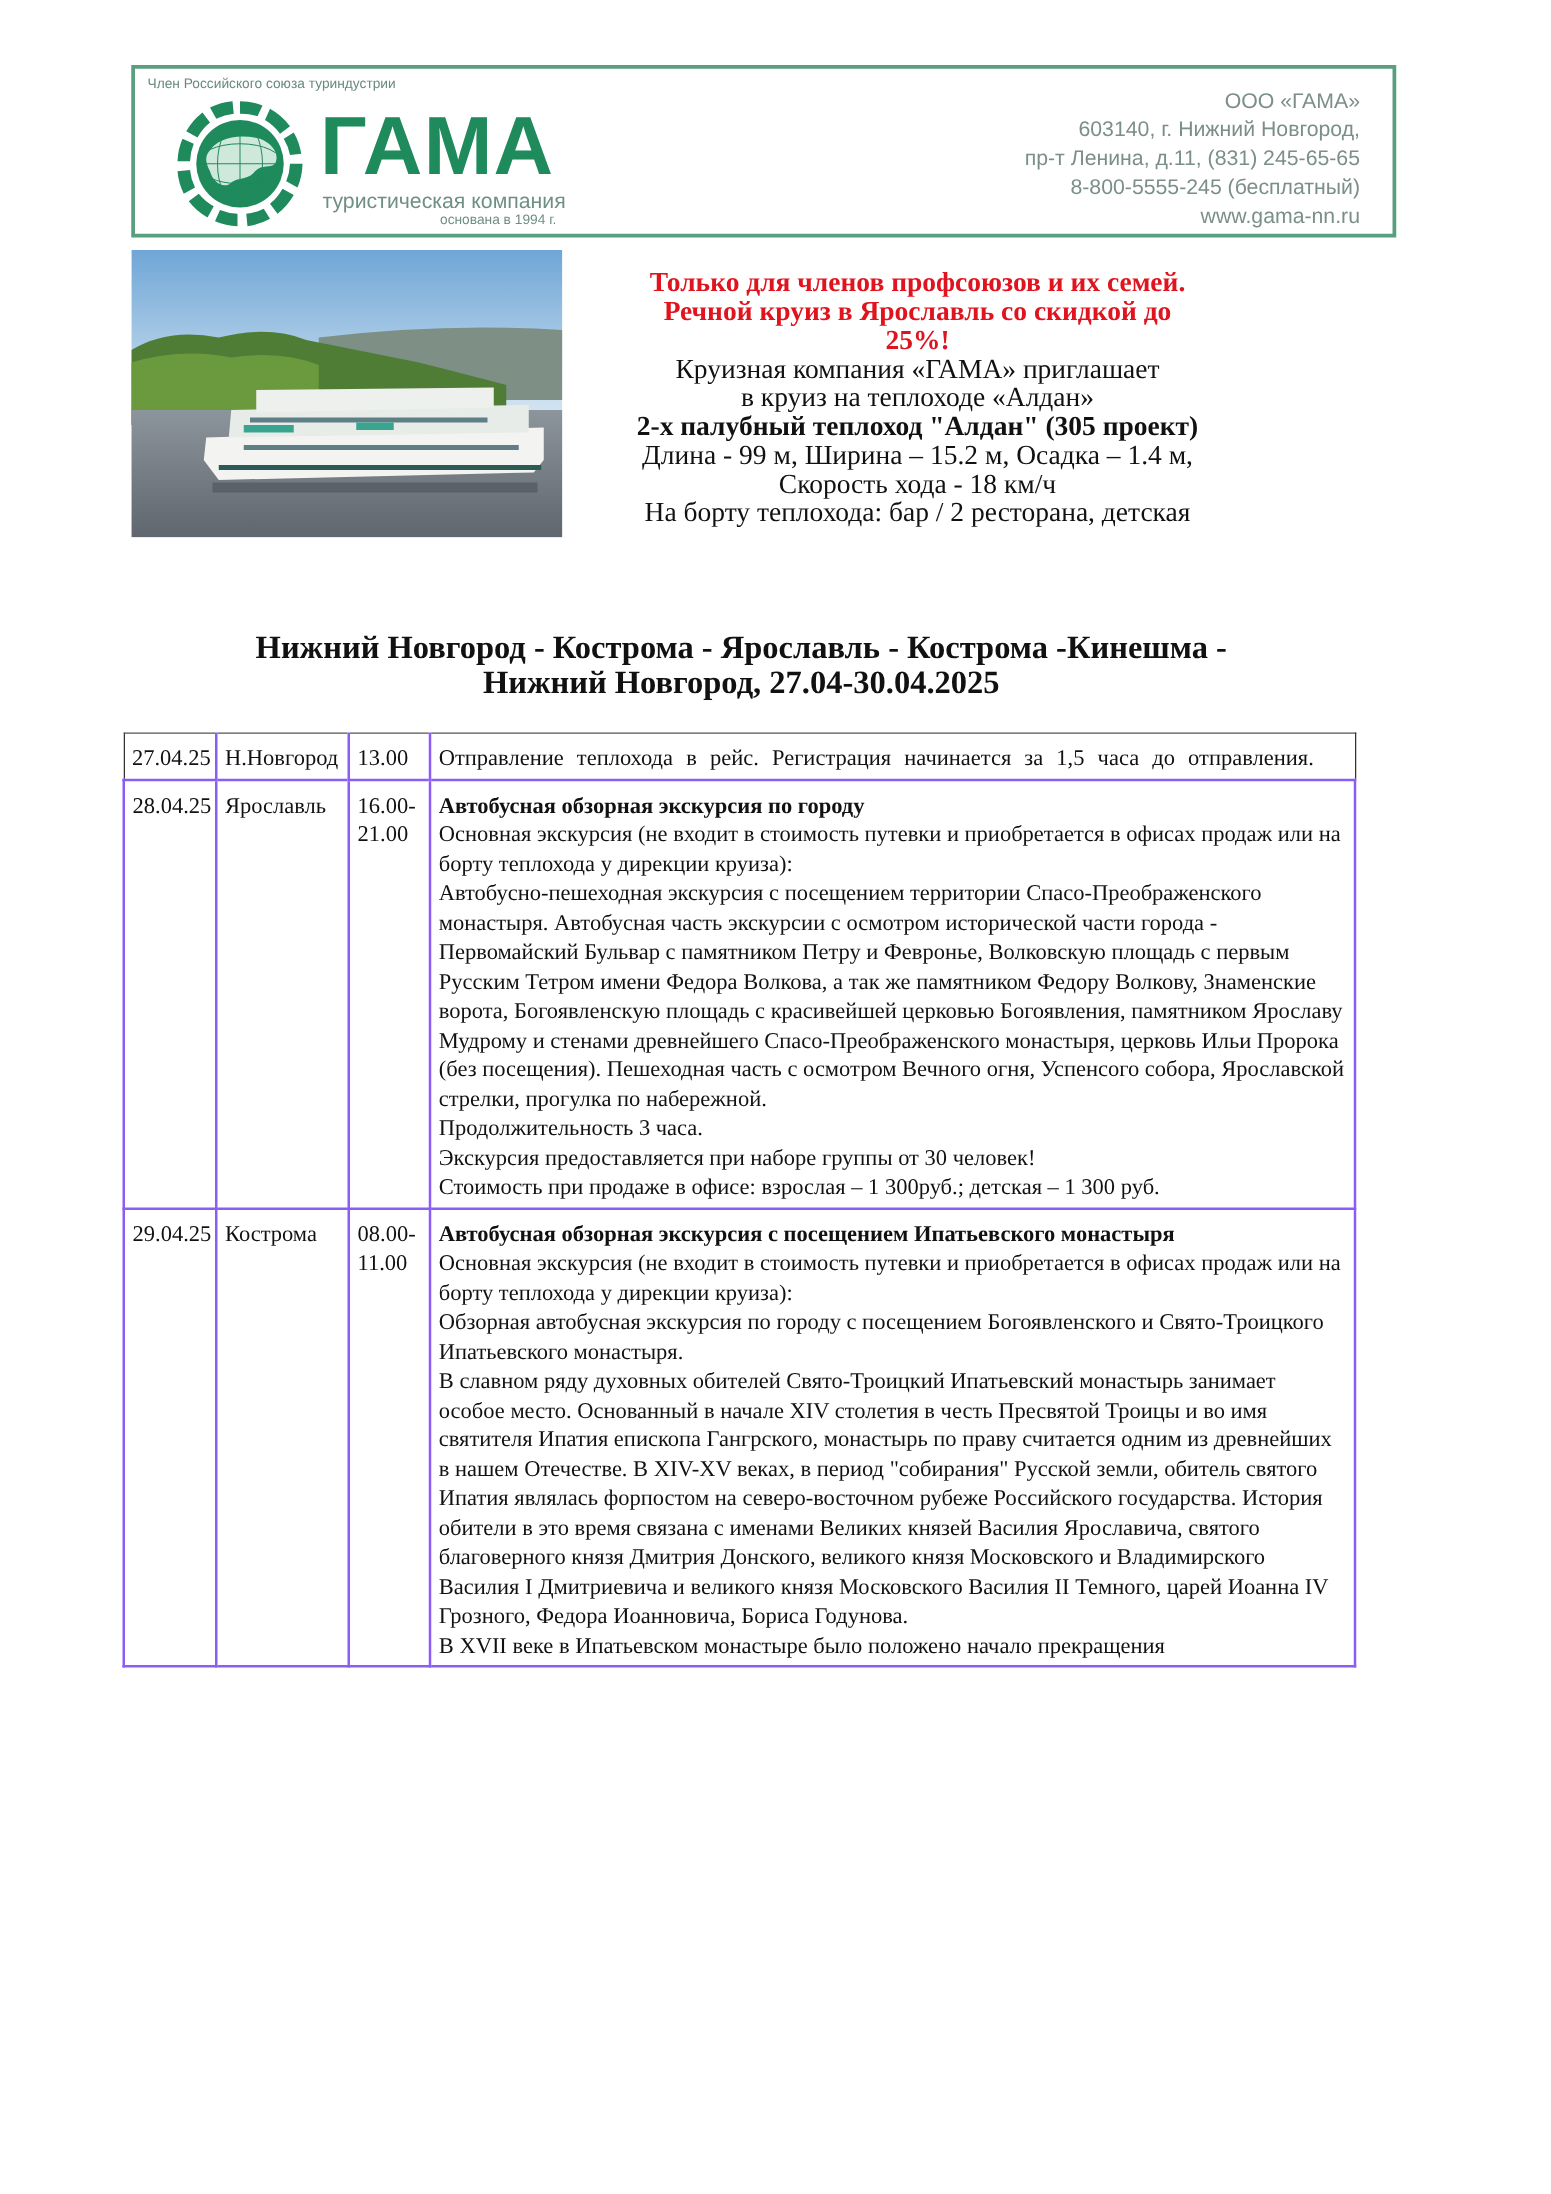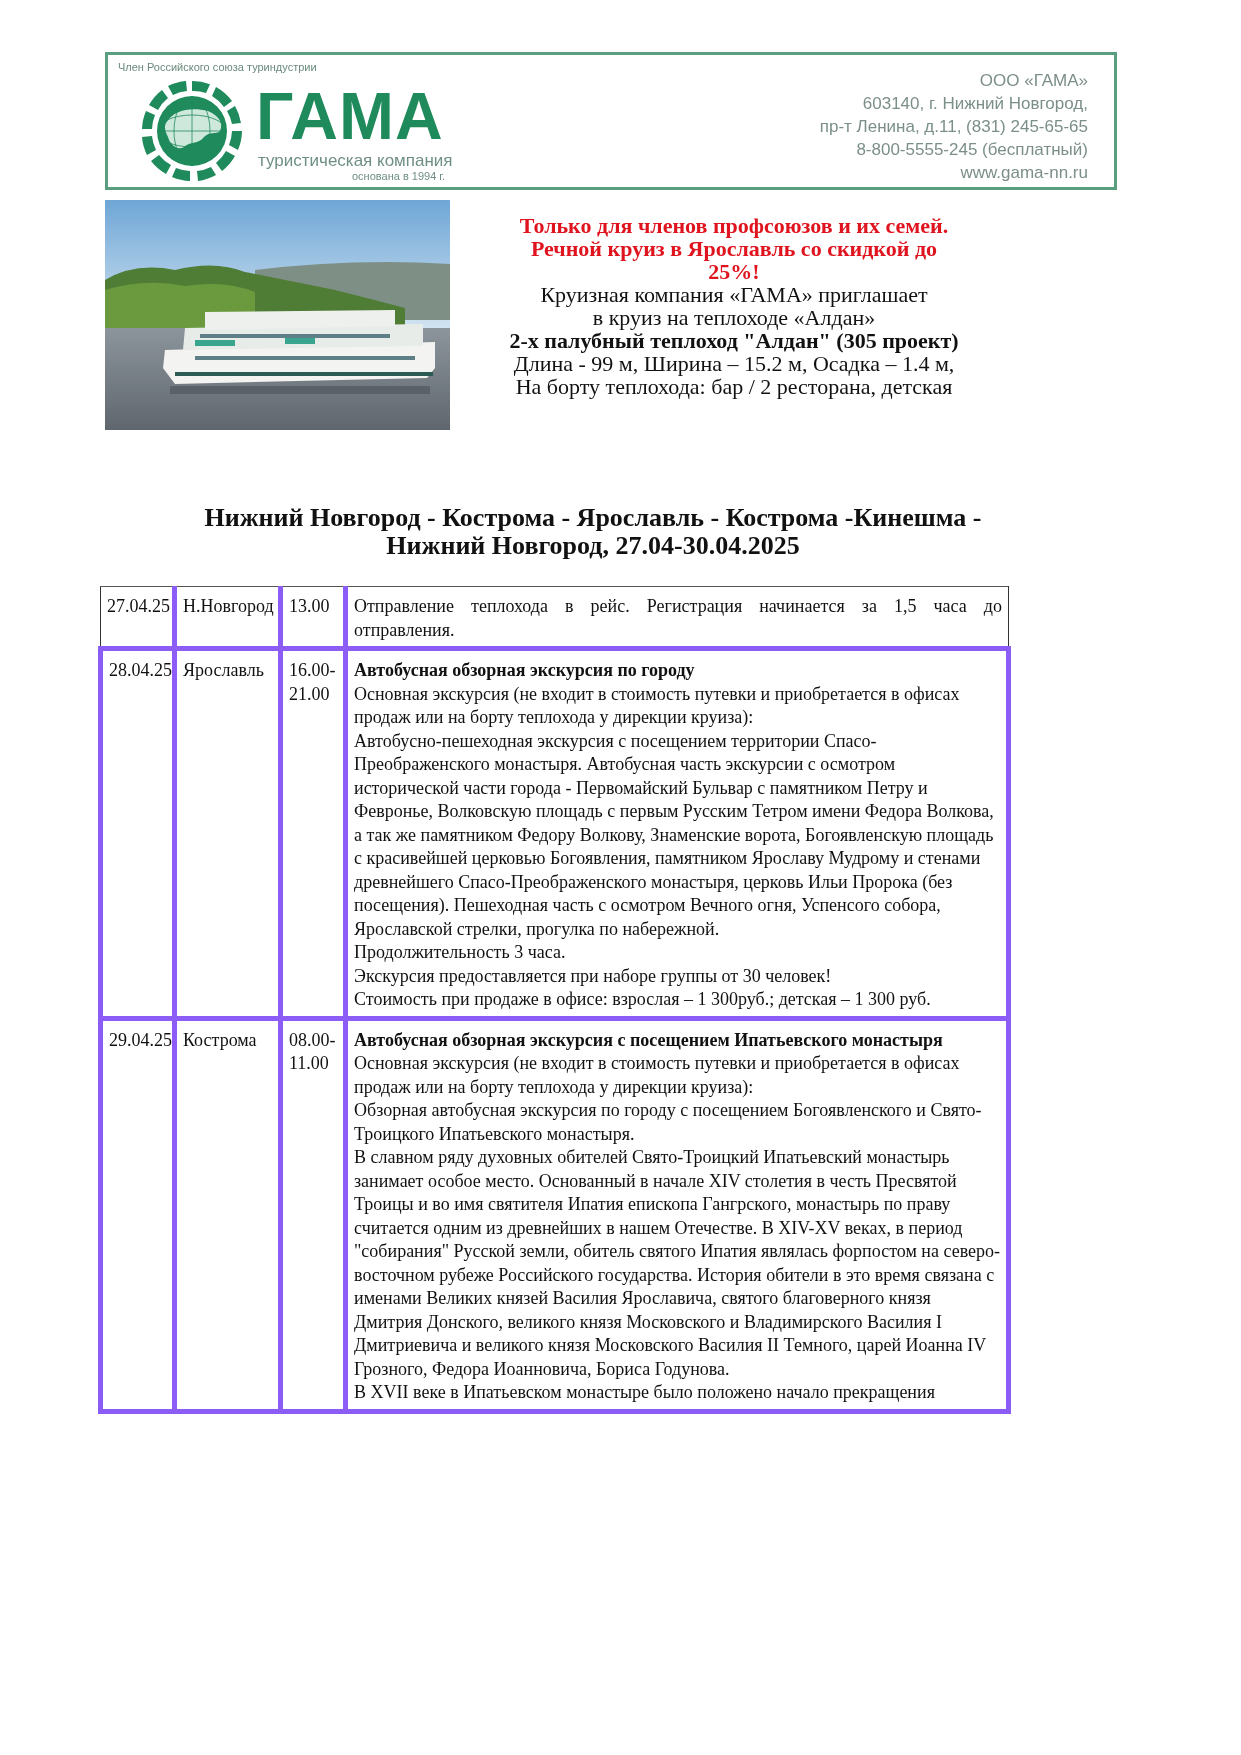--- a/index.html
+++ b/index.html
@@ -26,23 +26,23 @@
   .hero-text { position: absolute; left: 458px; top: 214px; width: 552px; text-align: center;
                font-size: 22px; line-height: 23px; }
   .promo { color: #e0141e; font-weight: bold; }
   .bold { font-weight: bold; }
 
   
   .route-title { position: absolute; left: 98px; top: 504px; width: 990px; text-align: center;
                  font-size: 26px; font-weight: bold; line-height: 28px; }
 
   
-  .itinerary { position: absolute; left: 98px; top: 586px; width: 913px; border-collapse: collapse;
+  .itinerary { position: absolute; left: 98px; top: 586px; width: 987px; border-collapse: collapse;
                font-size: 18px; line-height: 23.5px; table-layout: fixed; }
-  .itinerary td { border: 5px solid #8b5cf6; vertical-align: top; padding: 8px 6px 4px 6px; }
+  .itinerary td { border: 2px solid #8b5cf6; vertical-align: top; padding: 8px 6px 4px 6px; }
   .itinerary tr:first-child td { border-top: 1.5px solid #555; border-bottom: 1.5px solid #222; }
   .itinerary tr:first-child td:first-child { border-left: 1.5px solid #333; }
   .itinerary tr:first-child td:last-child { border-right: 1.5px solid #333; }
   .col-date { width: 74px; }
   .col-city { width: 106px; }
   .col-time { width: 65px; }
   .desc-justify { text-align: justify; text-align-last: left; }
   .excursion-title { font-weight: bold; }
   .desc-line { display: block; }
 </style>
@@ -120,20 +120,21 @@
 </div>
 
 <div class="hero-text">
   <div class="promo">Только для членов профсоюзов и их семей.</div>
   <div class="promo">Речной круиз в Ярославль со скидкой до</div>
   <div class="promo">25%!</div>
   <div>Круизная компания «ГАМА» приглашает</div>
   <div>в круиз на теплоходе «Алдан»</div>
   <div class="bold">2-х палубный теплоход "Алдан" (305 проект)</div>
   <div>Длина - 99 м, Ширина – 15.2 м, Осадка – 1.4 м,</div>
+  <div>Скорость хода - 18 км/ч</div>
   <div>На борту теплохода: бар / 2 ресторана, детская</div>
 </div>
 
 <div class="route-title">
   <div>Нижний Новгород - Кострома - Ярославль - Кострома -Кинешма -</div>
   <div>Нижний Новгород, 27.04-30.04.2025</div>
 </div>
 
 <table class="itinerary">
   <colgroup>

